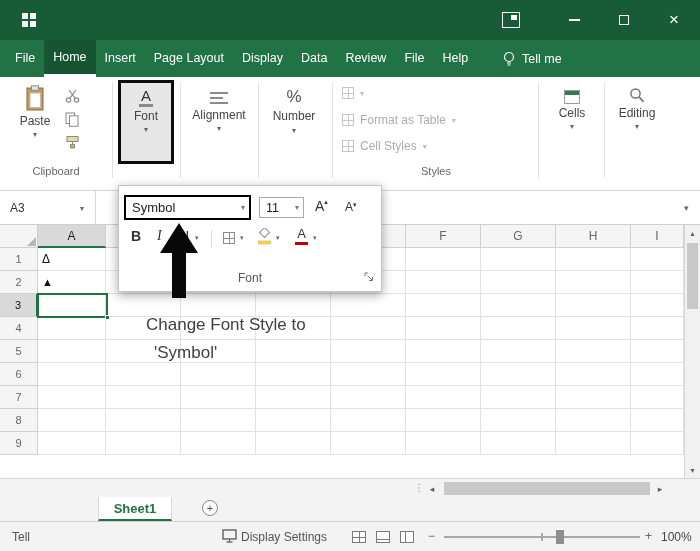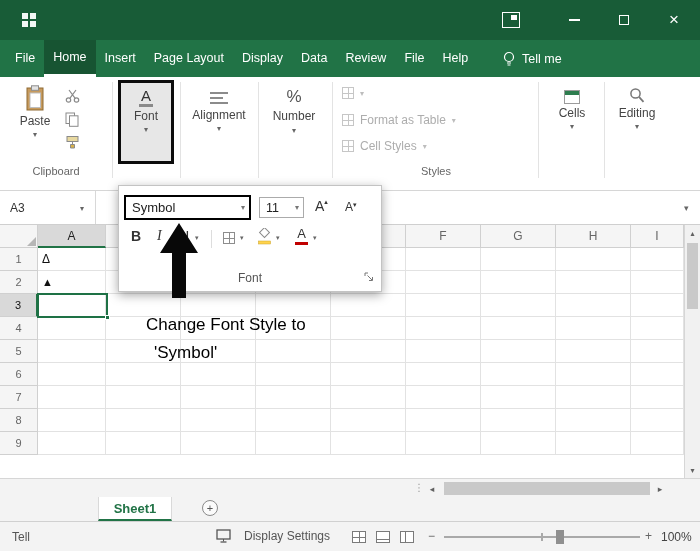--- a/index.html
+++ b/index.html
@@ -65,21 +65,21 @@
 #addsheet{position:absolute;left:202px;top:3px;width:16px;height:16px;border:1px solid #8a8a8a;border-radius:50%;display:flex;align-items:center;justify-content:center;font-size:11px;color:#555;background:#fbfbfb}
 
 #statusbar{left:0;top:521px;width:700px;height:30px;background:#f3f3f3;border-top:1px solid #d0d0d0;font-size:12px;color:#555}
 .vicon{position:absolute;top:9px;width:14px;height:12px;border:1px solid #7a7a7a;background:#fff;background-repeat:no-repeat}
 
 #fpanel{left:118px;top:185px;width:264px;height:107px;background:#fff;border:1px solid #c3c3c3;box-shadow:0 3px 10px rgba(0,0,0,.35);z-index:8}
 #fname{position:absolute;left:5px;top:9px;width:127px;height:25px;border:2px solid #000;display:flex;align-items:center;justify-content:space-between;padding:0 4px 0 6px;font-size:13px;color:#222;background:#fff}
 #fsize{position:absolute;left:140px;top:11px;width:45px;height:21px;border:1px solid #ababab;display:flex;align-items:center;justify-content:space-between;padding:0 4px 0 6px;font-size:12.5px;color:#222}
 .fmt{position:absolute;top:42px;font-size:14px;color:#333}
 #arrow{left:160px;top:223px;z-index:10}
-#annot{left:146px;top:311px;width:220px;font-size:17px;color:#000000;line-height:1.62;z-index:4}
+#annot{left:146px;top:311px;width:220px;font-size:17px;color:#404040;line-height:1.62;z-index:4}
 </style>
 </head>
 <body>
 
 <div id="app">
 
   <div id="titlebar" class="abs">
     <div class="abs appic" style="left:22px;top:13px">
         <span></span>
         <span></span>
@@ -439,21 +439,21 @@
     <div id="sheettab">
         <span>Sheet1</span>
       </div>
     <div id="addsheet">
         <span>+</span>
       </div>
   </div>
 
   <div id="statusbar" class="abs">
     <div class="abs" style="left:12px;top:8px">Tell</div>
-    <div class="abs" style="left:216px;top:7px;display:flex;align-items:flex-start;gap:13px">
+    <div class="abs" style="left:222px;top:7px;display:flex;align-items:center;gap:4px">
       <svg width="15" height="15">
           <rect x="1" y="1" width="13" height="9" fill="none" stroke="#555" stroke-width="1.3"></rect>
           <line x1="7.5" y1="10" x2="7.5" y2="12.4" stroke="#555"></line>
           <line x1="4.5" y1="13" x2="10.5" y2="13" stroke="#555" stroke-width="1.3"></line>
         </svg>
       <span>Display Settings</span>
     </div>
     <div class="vicon" style="left:352px;background-image:linear-gradient(#7a7a7a,#7a7a7a),linear-gradient(90deg,#7a7a7a,#7a7a7a);background-size:100% 1px,1px 100%;background-position:center"></div>
     <div class="vicon" style="left:376px;background-image:linear-gradient(transparent 7px,#7a7a7a 7px,#7a7a7a 8px,transparent 8px)"></div>
     <div class="vicon" style="left:400px;background-image:linear-gradient(90deg,transparent 4px,#7a7a7a 4px,#7a7a7a 5px,transparent 5px)"></div>

